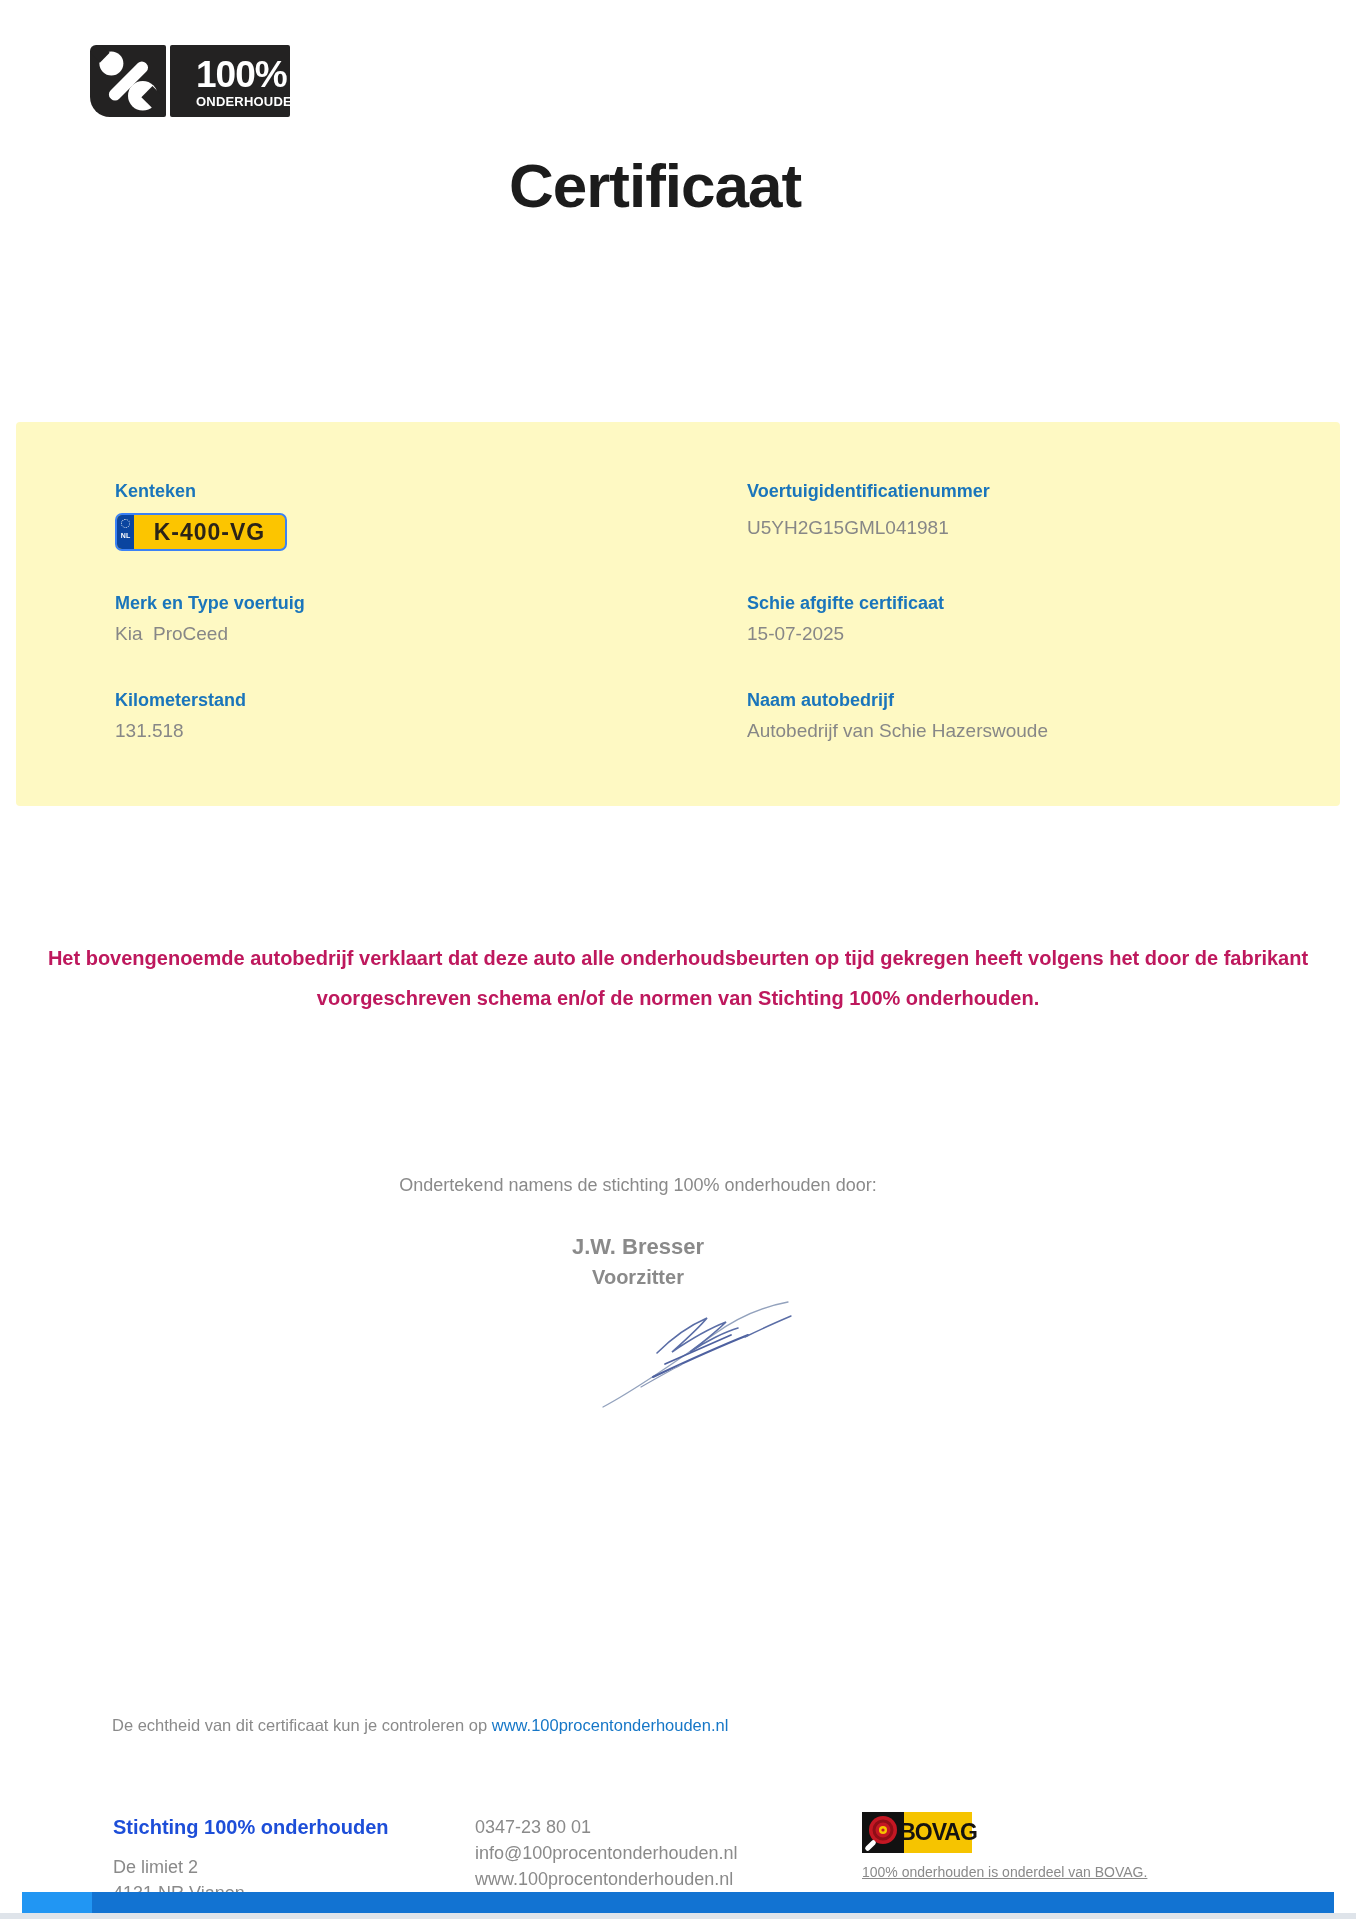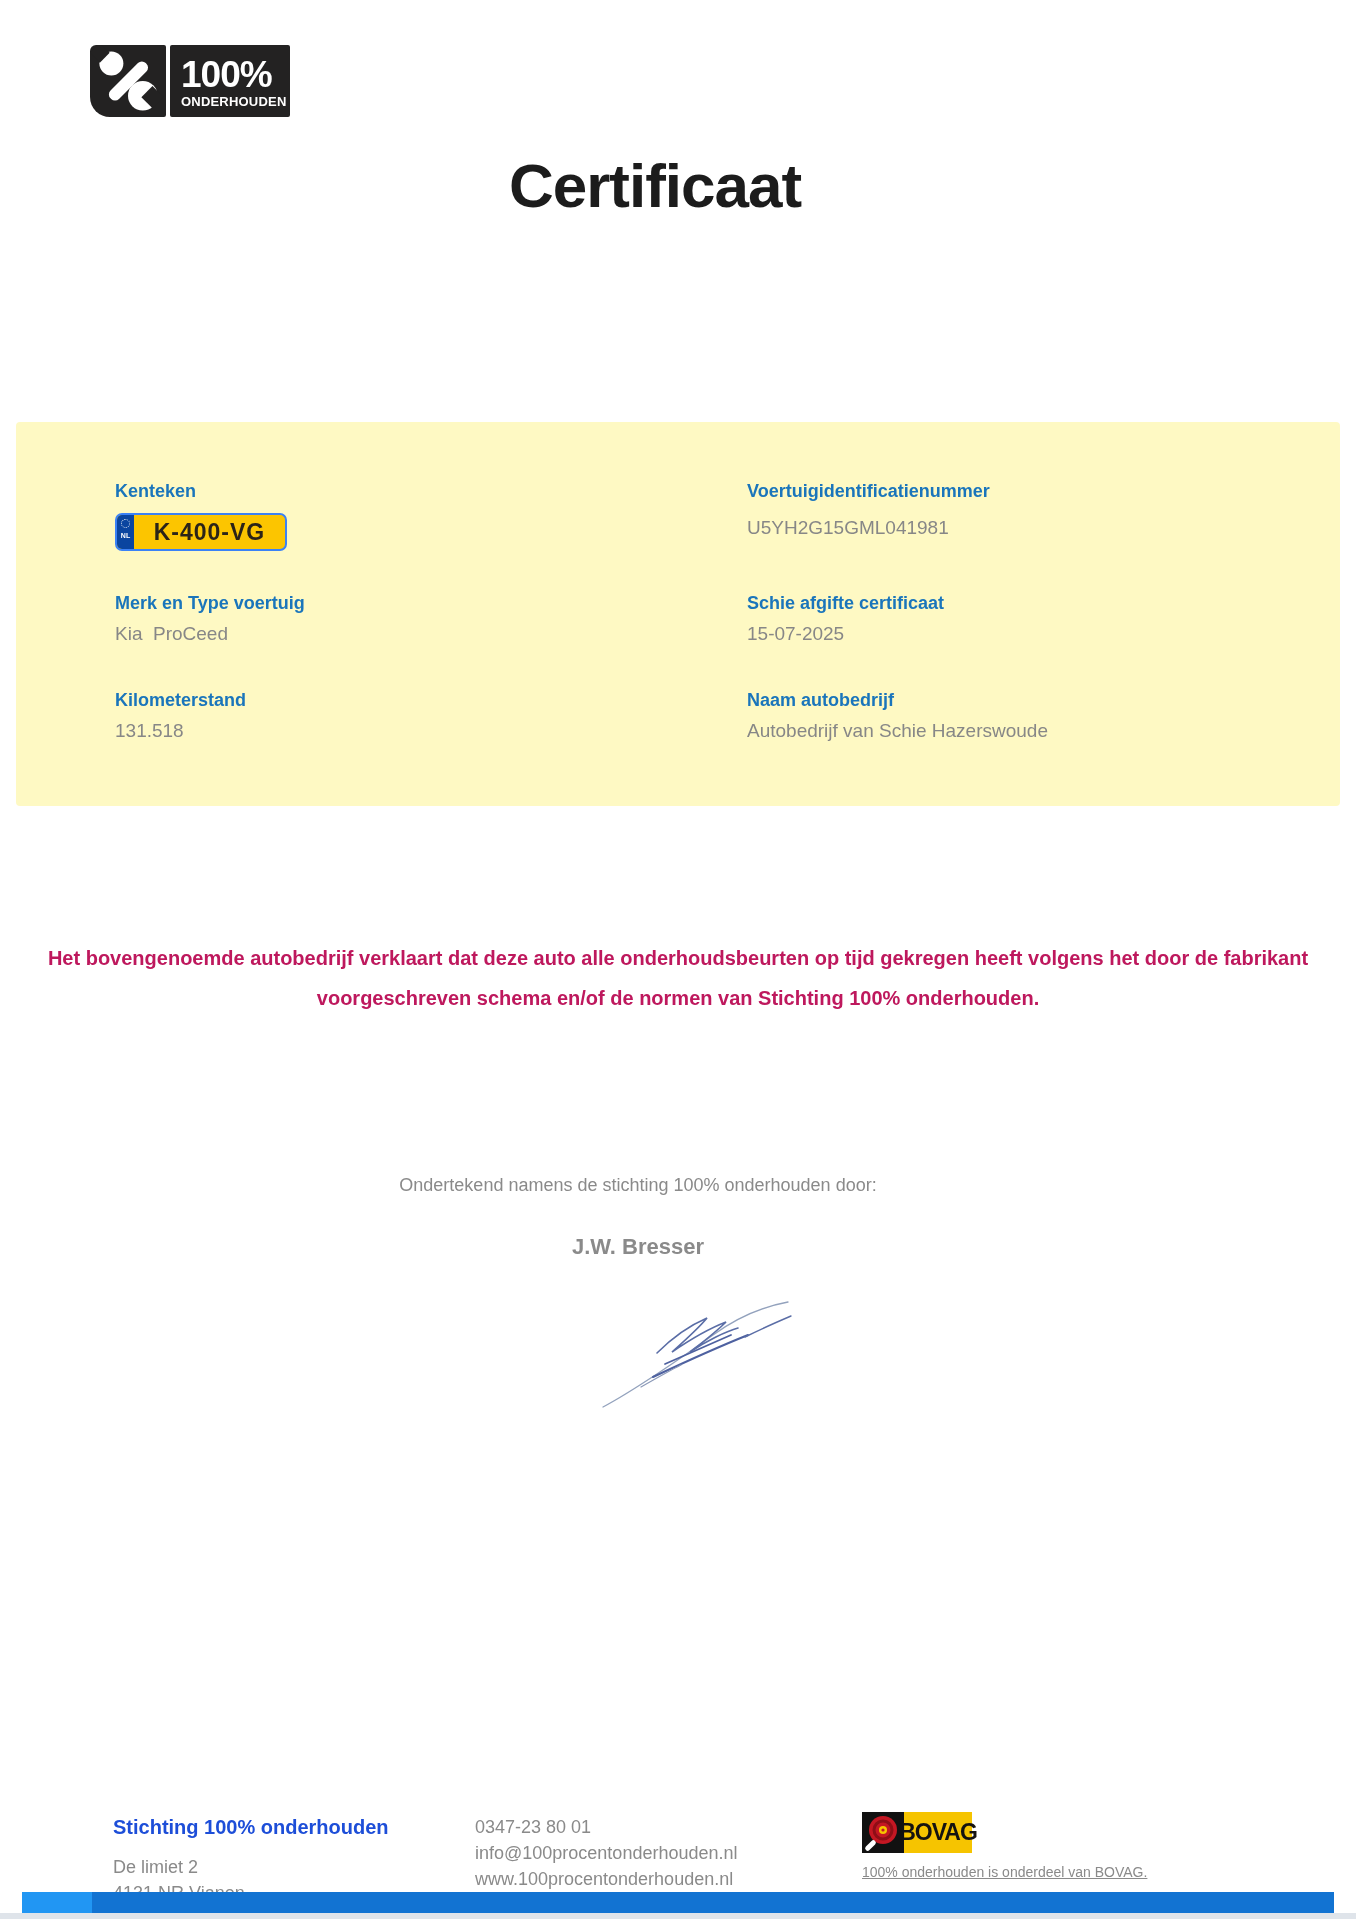--- a/index.html
+++ b/index.html
@@ -15,21 +15,21 @@
   
   .logo { position:absolute; left:90px; top:45px; display:flex; gap:4px; }
   .logo-tile { background:#232222; }
   .logo-mark {
     width:76px; height:72px; position:relative;
     border-radius:6px 2px 2px 20px;
   }
   .logo-textbox {
     width:120px; height:72px; border-radius:2px;
     display:flex; flex-direction:column; justify-content:center;
-    padding:4px 9px 0 11px;
+    padding:4px 9px 0 26px;
   }
   .logo-percent { color:#fff; font-weight:bold; font-size:37px; line-height:34px; letter-spacing:-1px; }
   .logo-word { color:#fff; font-weight:bold; font-size:13px; letter-spacing:0.2px; margin-top:2px; }
 
   
   .title {
     position:absolute; top:150px; left:0; width:1310px;
     text-align:center; font-size:62px; font-weight:bold; color:#1c1c1c; letter-spacing:-1px;
   }
   .cert-number {
@@ -164,34 +164,36 @@
     <div class="field f-c1 f-r3v field-value">131.518</div>
 
     <div class="field f-c2 f-r3l field-label">Naam autobedrijf</div>
     <div class="field f-c2 f-r3v field-value">Autobedrijf van Schie Hazerswoude</div>
   </div>
 
   <div class="statement">Het bovengenoemde autobedrijf verklaart dat deze auto alle onderhoudsbeurten op tijd gekregen heeft volgens het door de fabrikant voorgeschreven schema en/of de normen van Stichting 100% onderhouden.</div>
 
   <div class="sign-intro">Ondertekend namens de stichting 100% onderhouden door:</div>
   <div class="sign-name">J.W. Bresser</div>
+  <div class="sign-role">Voorzitter</div>
 
   <div class="signature">
     <svg width="200" height="120" viewBox="0 0 200 120">
       <g fill="none" stroke-linecap="round">
         <path d="M8 112 C 38 96, 88 62, 118 40 C 140 24, 166 12, 193 7" stroke="#93a2bd" stroke-width="1.3"></path>
         <path d="M62 58 C 80 40, 98 29, 112 23 C 103 34, 87 48, 77 57 C 96 44, 118 32, 131 27 C 120 38, 104 50, 95 57 C 111 46, 132 36, 143 33" stroke="#5a6da6" stroke-width="1.6"></path>
         <path d="M70 69 L 136 40" stroke="#4e61a0" stroke-width="1.8"></path>
         <path d="M58 82 C 90 67, 128 50, 153 40" stroke="#4e61a0" stroke-width="2"></path>
         <path d="M150 42 C 166 34, 182 27, 196 21" stroke="#5a6da6" stroke-width="1.4"></path>
         <path d="M46 92 C 60 84, 74 76, 86 70" stroke="#8b99b8" stroke-width="1.2"></path>
       </g>
     </svg>
   </div>
 
+  <div class="verify"><span>De echtheid van dit certificaat kun je controleren op </span><a href="#">www.100procentonderhouden.nl</a></div>
 
   <div class="footer-org">
     <div class="footer-org-name">Stichting 100% onderhouden</div>
     <div class="footer-line">De limiet 2</div>
     <div class="footer-line">4131 NR Vianen</div>
   </div>
 
   <div class="footer-contact">
     <div class="footer-line">0347-23 80 01</div>
     <div class="footer-line">info@100procentonderhouden.nl</div>

